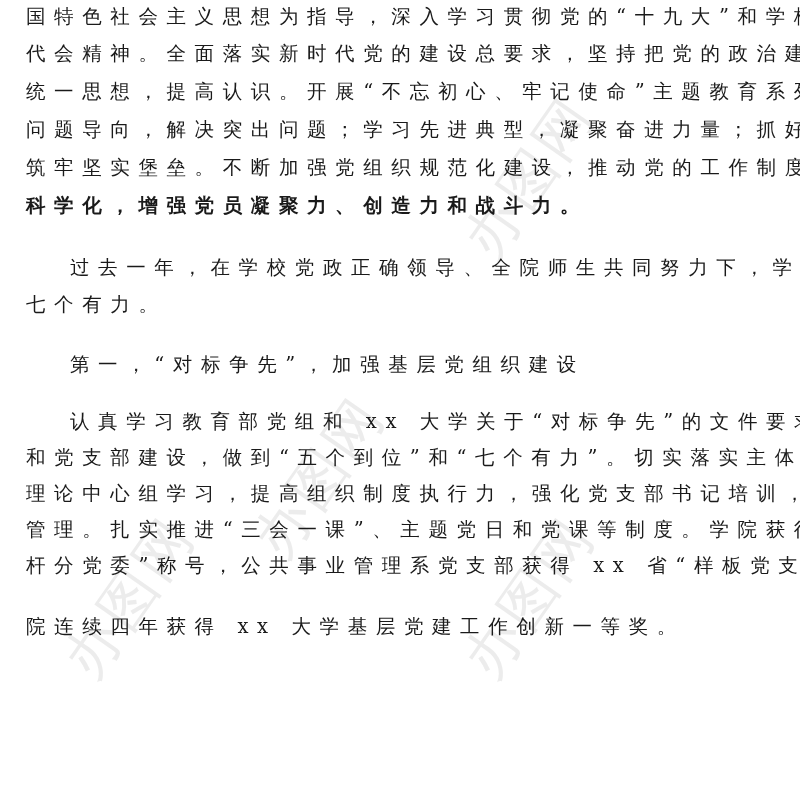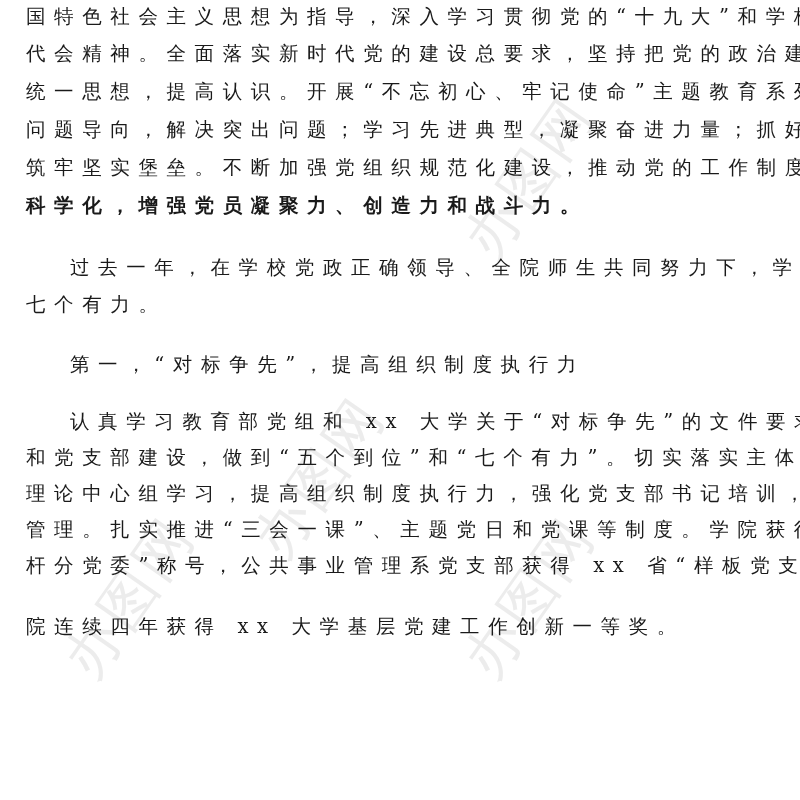--- a/index.html
+++ b/index.html
@@ -31,21 +31,21 @@
     <div class="line" style="top:150px;">筑牢坚实堡垒。不断加强党组织规范化建设，推动党的工作制度化、规范化、</div>
     <div class="line" style="top:188px;font-weight:bold;">科学化，增强党员凝聚力、创造力和战斗力。</div>
   </div>
 
   <div>
     <div class="line indent" style="top:250px;">过去一年，在学校党政正确领导、全院师生共同努力下，学院各项取得了</div>
     <div class="line" style="top:287px;">七个有力。</div>
   </div>
 
   <div>
-    <div class="line indent" style="top:347px;">第一，“对标争先”，提高组织制度执行力</div>
+    <div class="line indent" style="top:347px;">第一，“对标争先”，加强基层党组织建设</div>
   </div>
 
   <div>
     <div class="line indent" style="top:404px;">认真学习教育部党组和 xx 大学关于“对标争先”的文件要求，加强党委</div>
     <div class="line" style="top:440px;">和党支部建设，做到“五个到位”和“七个有力”。切实落实主体责任，加强</div>
     <div class="line" style="top:476px;">理论中心组学习，提高组织制度执行力，强化党支部书记培训，加强党员教育</div>
     <div class="line" style="top:512px;">管理。扎实推进“三会一课”、主题党日和党课等制度。学院获得“xx 大学标</div>
     <div class="line" style="top:548px;">杆分党委”称号，公共事业管理系党支部获得 xx 省“样板党支部”称号，学</div>
     <div class="line" style="top:600px;margin-top:9px;">院连续四年获得 xx 大学基层党建工作创新一等奖。</div>
   </div>

